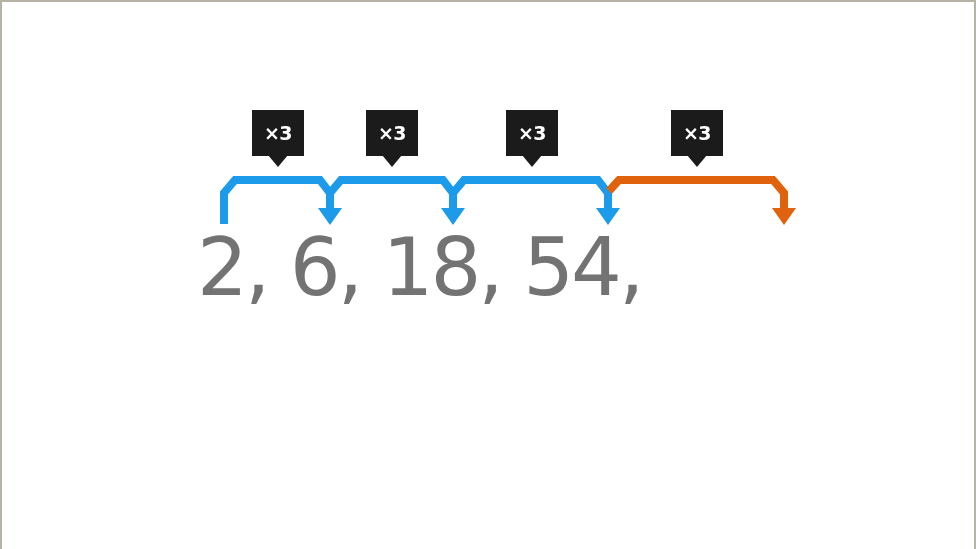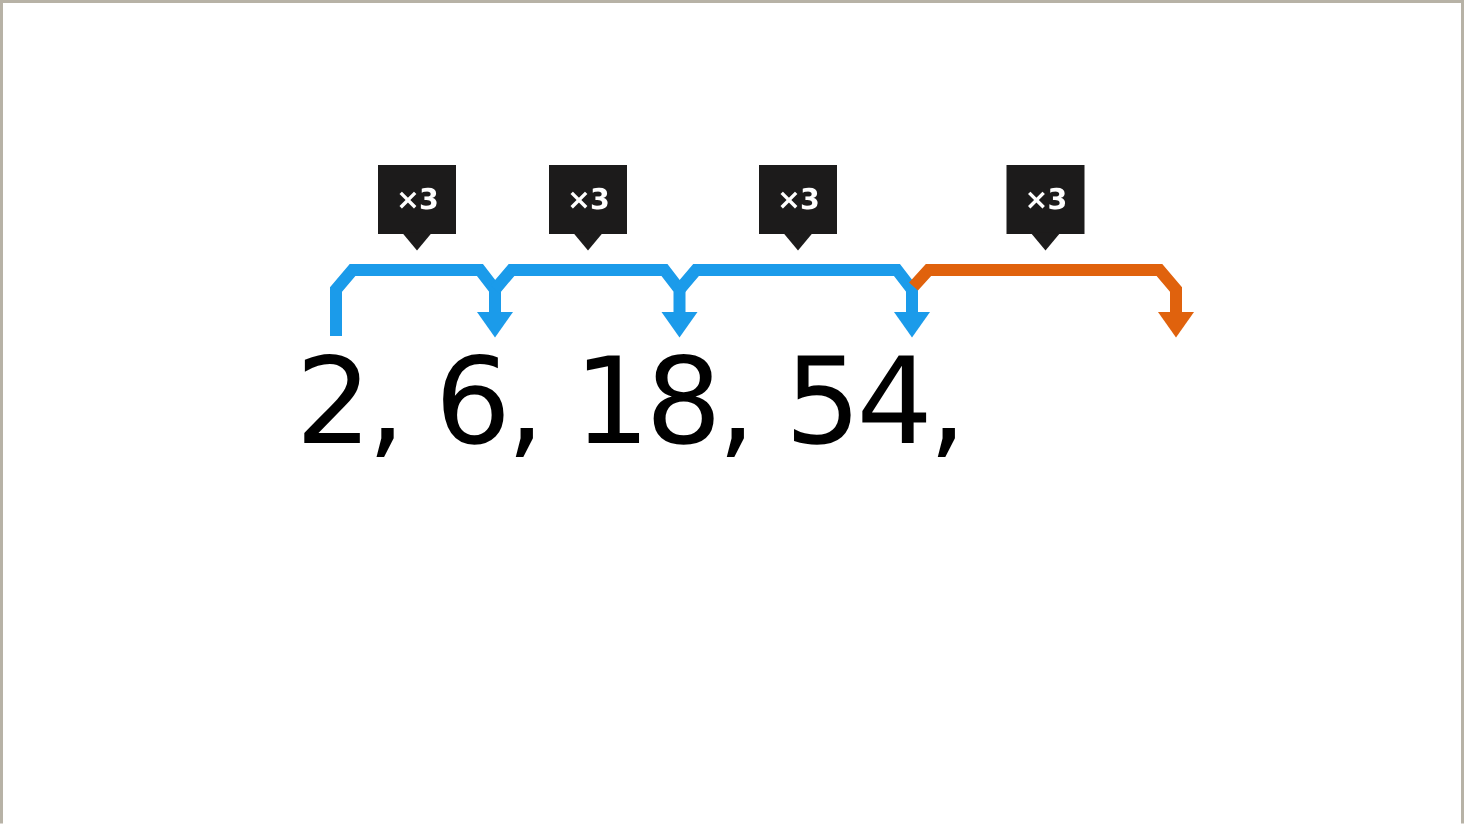--- a/index.html
+++ b/index.html
@@ -36,21 +36,21 @@
       transform: translateX(-50%);
       border-left: 10px solid transparent;
       border-right: 10px solid transparent;
       border-top: 12px solid #1c1b1b;
     }
     .sequence {
       position: absolute;
       left: 195px; top: 226px;
       font-family: "DejaVu Sans", sans-serif;
       font-size: 80px;
-      color: #000000;
+      color: #737373;
       letter-spacing: -3px;
       white-space: pre;
       line-height: 1;
     }
   </style>
 </head>
 <body>
 
 <div class="frame">
 

